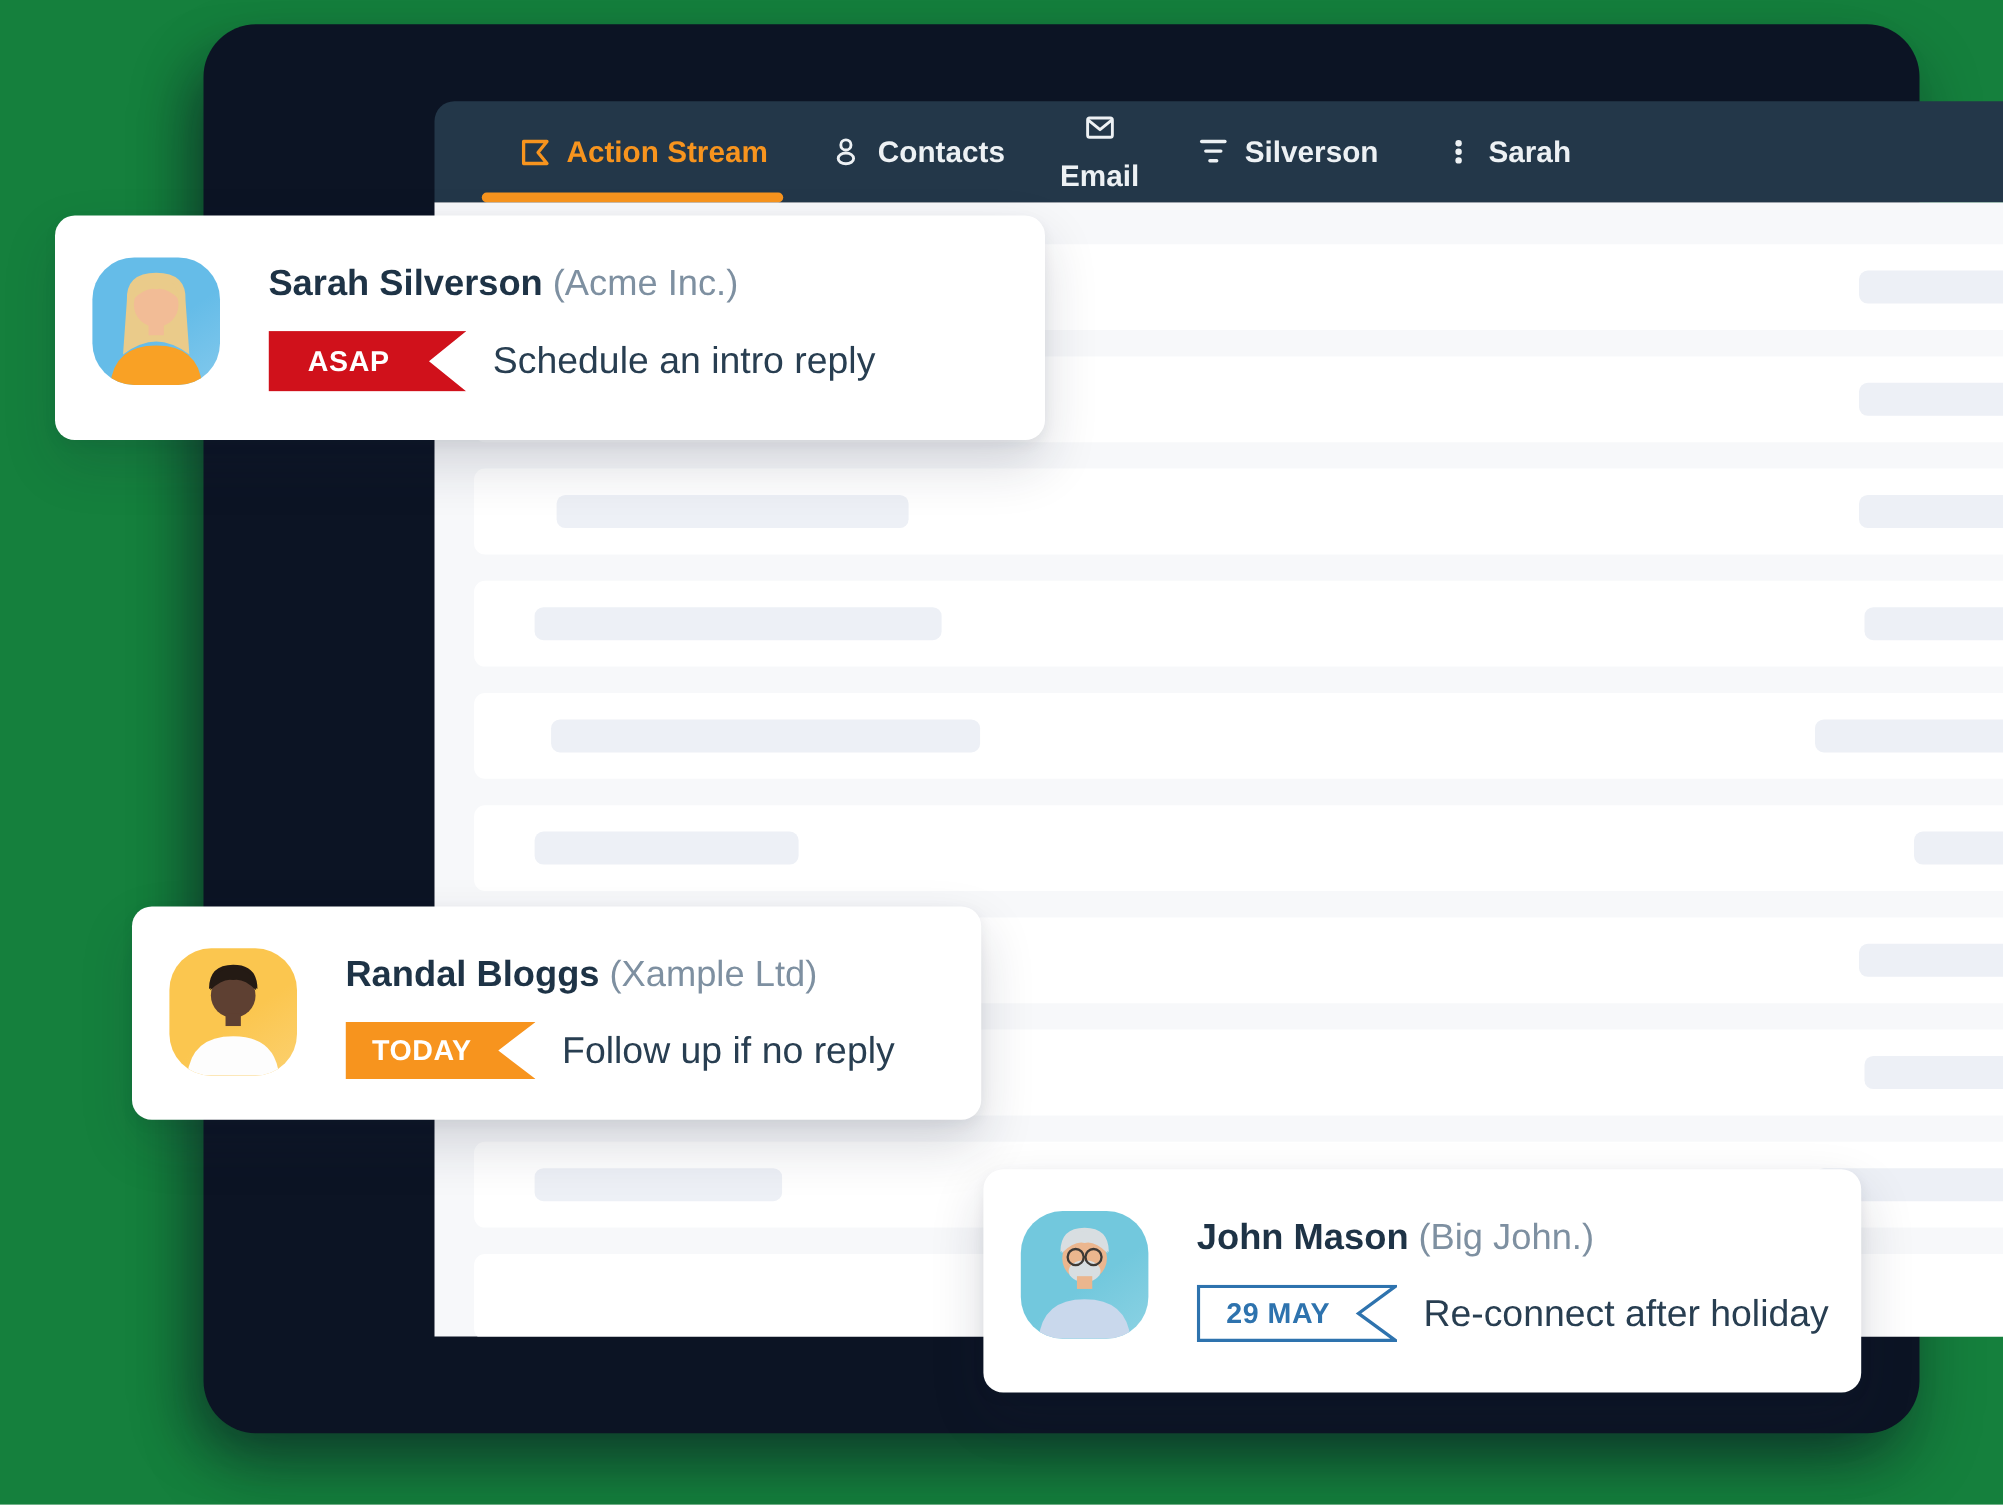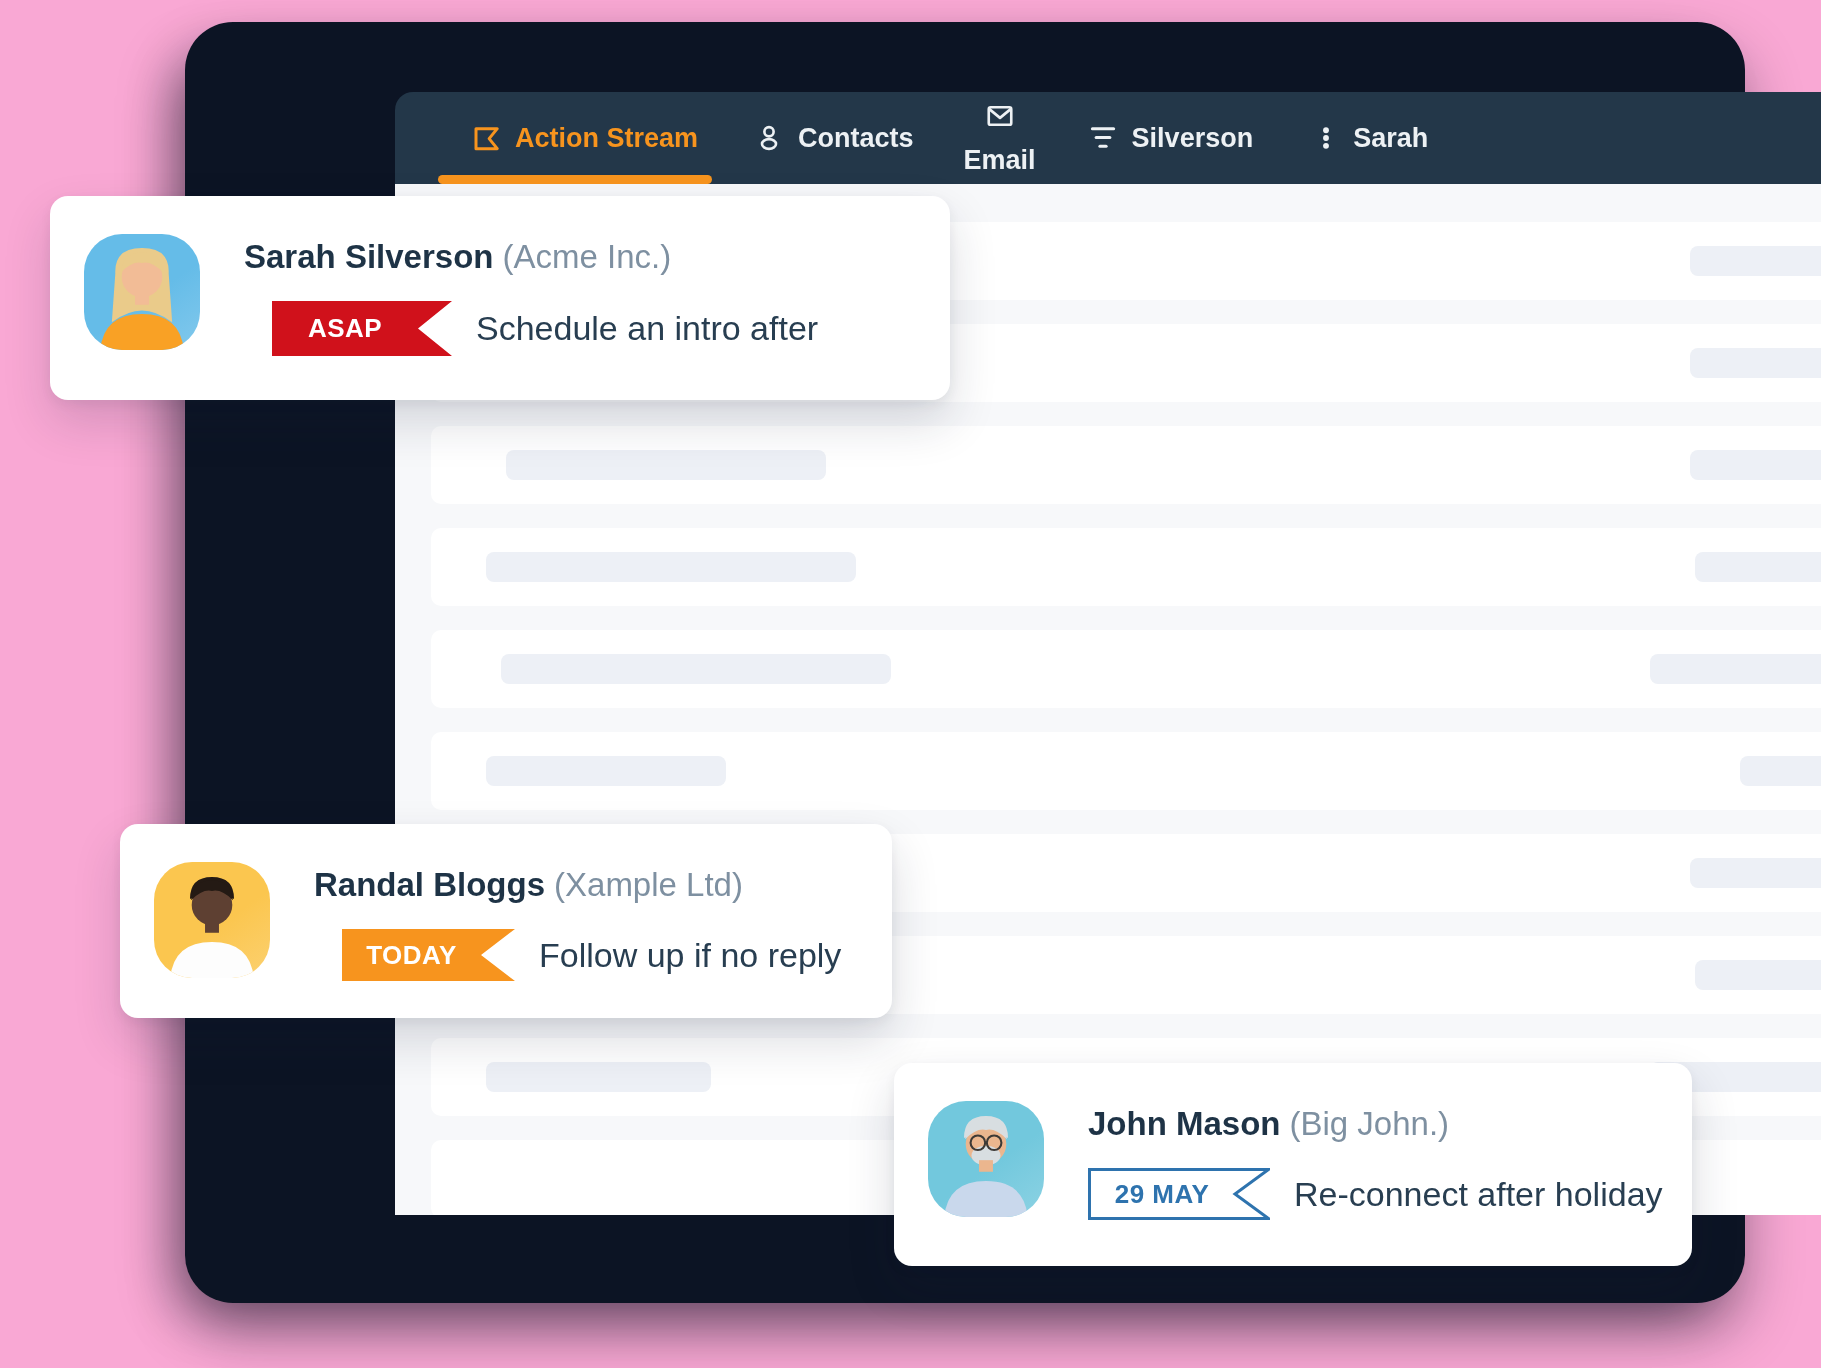--- a/index.html
+++ b/index.html
@@ -1,17 +1,17 @@
 <!DOCTYPE html>
 <html><head>
 <meta charset="utf-8">
 <style>
   html,body{margin:0;padding:0;background:#ffffff;}
   body{font-family:"Liberation Sans","DejaVu Sans",sans-serif;}
-  #stage{position:relative;width:1821px;height:1368px;background:#f9a8d4;overflow:hidden;}
+  #stage{position:relative;width:1821px;height:1368px;background:#15803d;overflow:hidden;}
 
   
   .frame{position:absolute;left:185px;top:22px;width:1560px;height:1281px;
     background:#0C1424;border-radius:48px;
     box-shadow:0 30px 60px -5px rgba(10,16,30,.45),-28px 22px 55px -18px rgba(10,16,30,.40);}
   .navbar{position:absolute;left:210px;top:70px;width:1496px;height:92px;
     background:#233749;border-radius:18px 18px 0 0;display:flex;align-items:center;}
   .tab{display:flex;align-items:center;gap:14px;color:#EDF1F4;font-size:27px;font-weight:600;
     cursor:pointer;white-space:nowrap;}
   .tab svg{display:block;}
@@ -39,21 +39,21 @@
   .avatar{position:absolute;left:34px;top:38px;width:116px;height:116px;border-radius:38px;overflow:hidden;}
   .avatar svg{display:block;width:100%;height:100%;}
   .name-row{position:absolute;left:194px;top:42px;font-size:33px;white-space:nowrap;}
   .contact-name{font-weight:700;color:#1E3346;}
   .contact-company{font-weight:400;color:#7E90A1;margin-left:9px;}
   .task-row{position:absolute;left:194px;top:105px;display:flex;align-items:center;}
   .badge{position:relative;flex:0 0 auto;}
   .card-0 .badge{width:180px;height:55px;}
   .card-1 .badge{width:173px;height:52px;}
   .card-2 .badge{width:182px;height:52px;}
-  .badge.filled{clip-path:polygon(0 0,100% 0,calc(100% - 34px) 50%,100% 100%,0 100%);margin-left:28px;}
+  .badge.filled{clip-path:polygon(0 0,100% 0,calc(100% - 34px) 50%,100% 100%,0 100%);}
   .badge svg.outline-shape{position:absolute;inset:0;width:100%;height:100%;display:block;}
   .badge-label{position:absolute;left:0;top:0;bottom:0;right:34px;display:flex;align-items:center;
     justify-content:center;font-size:26px;font-weight:700;letter-spacing:.5px;}
   .task-text{margin-left:24px;font-size:34px;color:#283E51;white-space:nowrap;}
 </style>
 </head>
 <body>
 
 <div id="stage">
 
@@ -167,21 +167,21 @@
       </svg>
     </div>
     <div class="name-row">
       <span class="contact-name">Sarah Silverson</span><span class="contact-company">(Acme Inc.)</span>
     </div>
     <div class="task-row">
       <div class="badge filled" style="background: rgb(208, 17, 27);">
 
         <span class="badge-label" style="color: rgb(255, 255, 255);">ASAP</span>
       </div>
-      <span class="task-text">Schedule an intro after</span>
+      <span class="task-text">Schedule an intro reply</span>
     </div>
   </div>
     <div class="card card-1">
     <div class="avatar" style="background: linear-gradient(145deg, rgb(251, 198, 79) 55%, rgba(251, 198, 79, 0.816));">
       <svg viewBox="0 0 100 100">
         <path class="p-hairback" d="M31 32 Q31 13 50 13 Q69 13 69 32 Q50 20 31 32 Z" fill="#241A14"></path>
         <circle class="p-face" cx="50" cy="37" r="17.5" fill="#5E4032"></circle>
         <path class="p-haircap" d="M32 33 Q33 16 50 16 Q67 16 68 33 Q58 23 50 25 Q42 23 32 33 Z" fill="#241A14"></path>
 
         <rect class="p-neck" x="44" y="51" width="12" height="10" fill="#5E4032"></rect>

